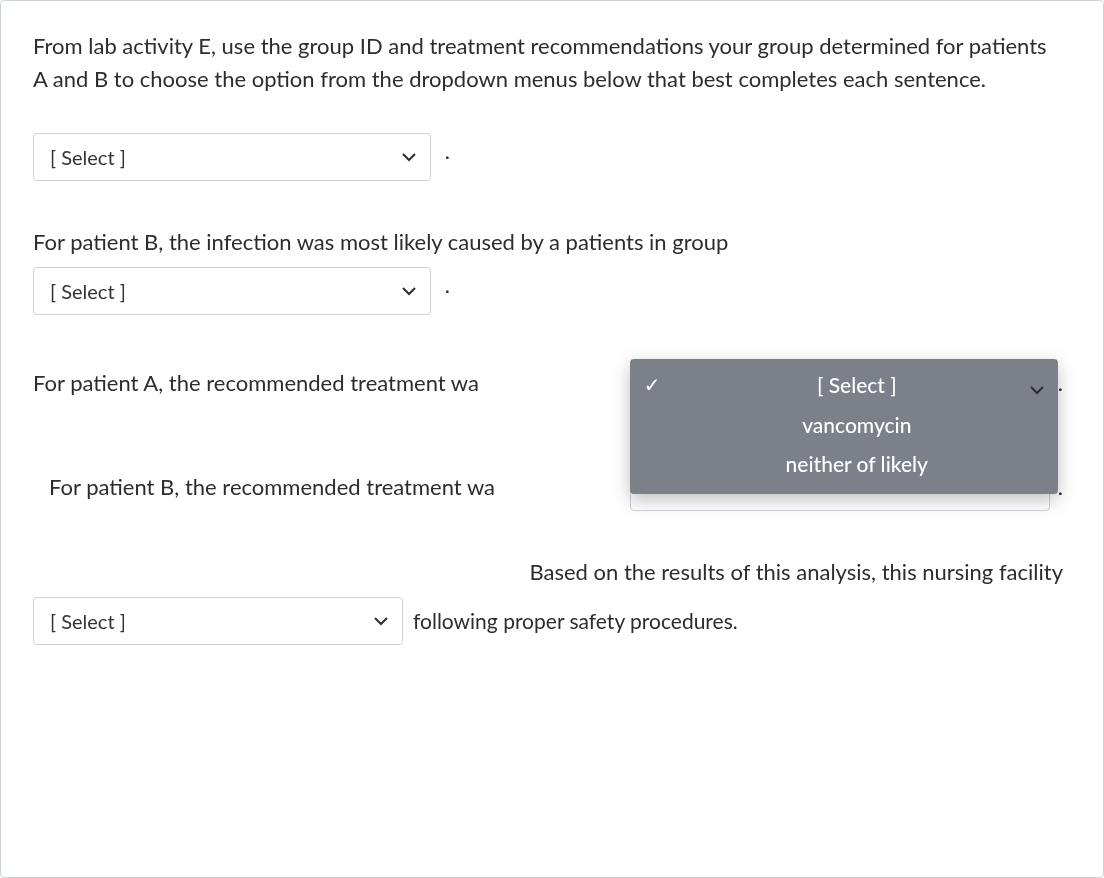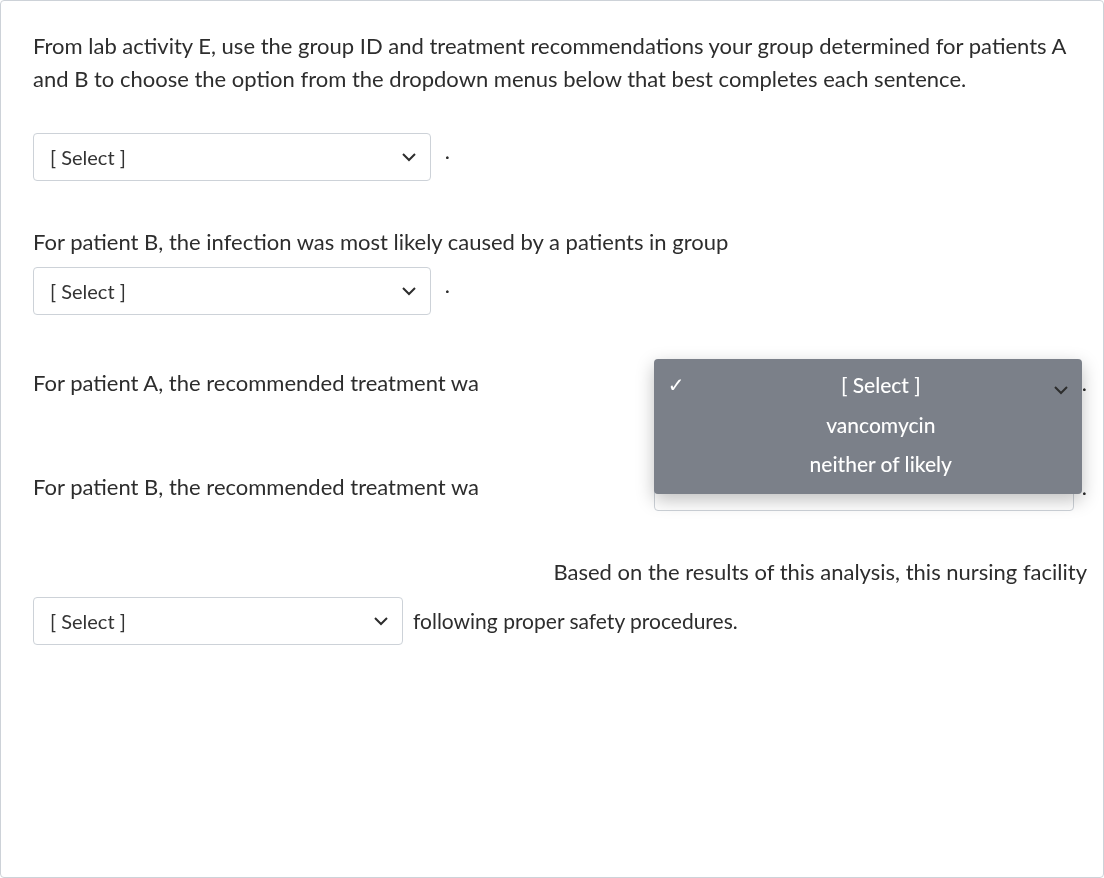--- a/index.html
+++ b/index.html
@@ -12,21 +12,21 @@
       font-size: 22px;
       color: #2d2d2d;
       background: #fff;
       width: 1104px;
       height: 878px;
       position: relative;
     }
     .panel {
       border: 1px solid #cdd2d8;
       border-radius: 4px;
-      padding: 28px 16px 40px 32px;
+      padding: 28px 40px 40px 32px;
       margin: 0;
       height: 100%;
       position: relative;
     }
     .instructions {
       line-height: 1.5;
       margin-bottom: 30px;
     }
     .question-block {
       margin-bottom: 44px;
@@ -195,21 +195,21 @@
         <span class="under-chev-mask">
           <svg viewBox="0 0 14 14" width="14" height="14">
               <path d="M1 4 L7 10 L13 4" fill="none" stroke="#2d2d2d" stroke-width="2"></path>
             </svg>
         </span>
       </div>
     </div>
     <span class="period">.</span>
   </div>
 
-  <div class="question-block q4" style="margin-top:56px;">
+  <div class="question-block q4" style="margin-top:56px;margin-left:16px;">
     <span class="lead-text">For patient B, the recommended treatment wa</span>
     <div class="right-select">
       <div class="select-box">
         <span class="placeholder" style="visibility:hidden;">[ Select ]</span>
         <span class="chev">
           <svg viewBox="0 0 14 14" width="14" height="14">
               <path d="M1 4 L7 10 L13 4" fill="none" stroke="#2d2d2d" stroke-width="2"></path>
             </svg>
         </span>
       </div>

